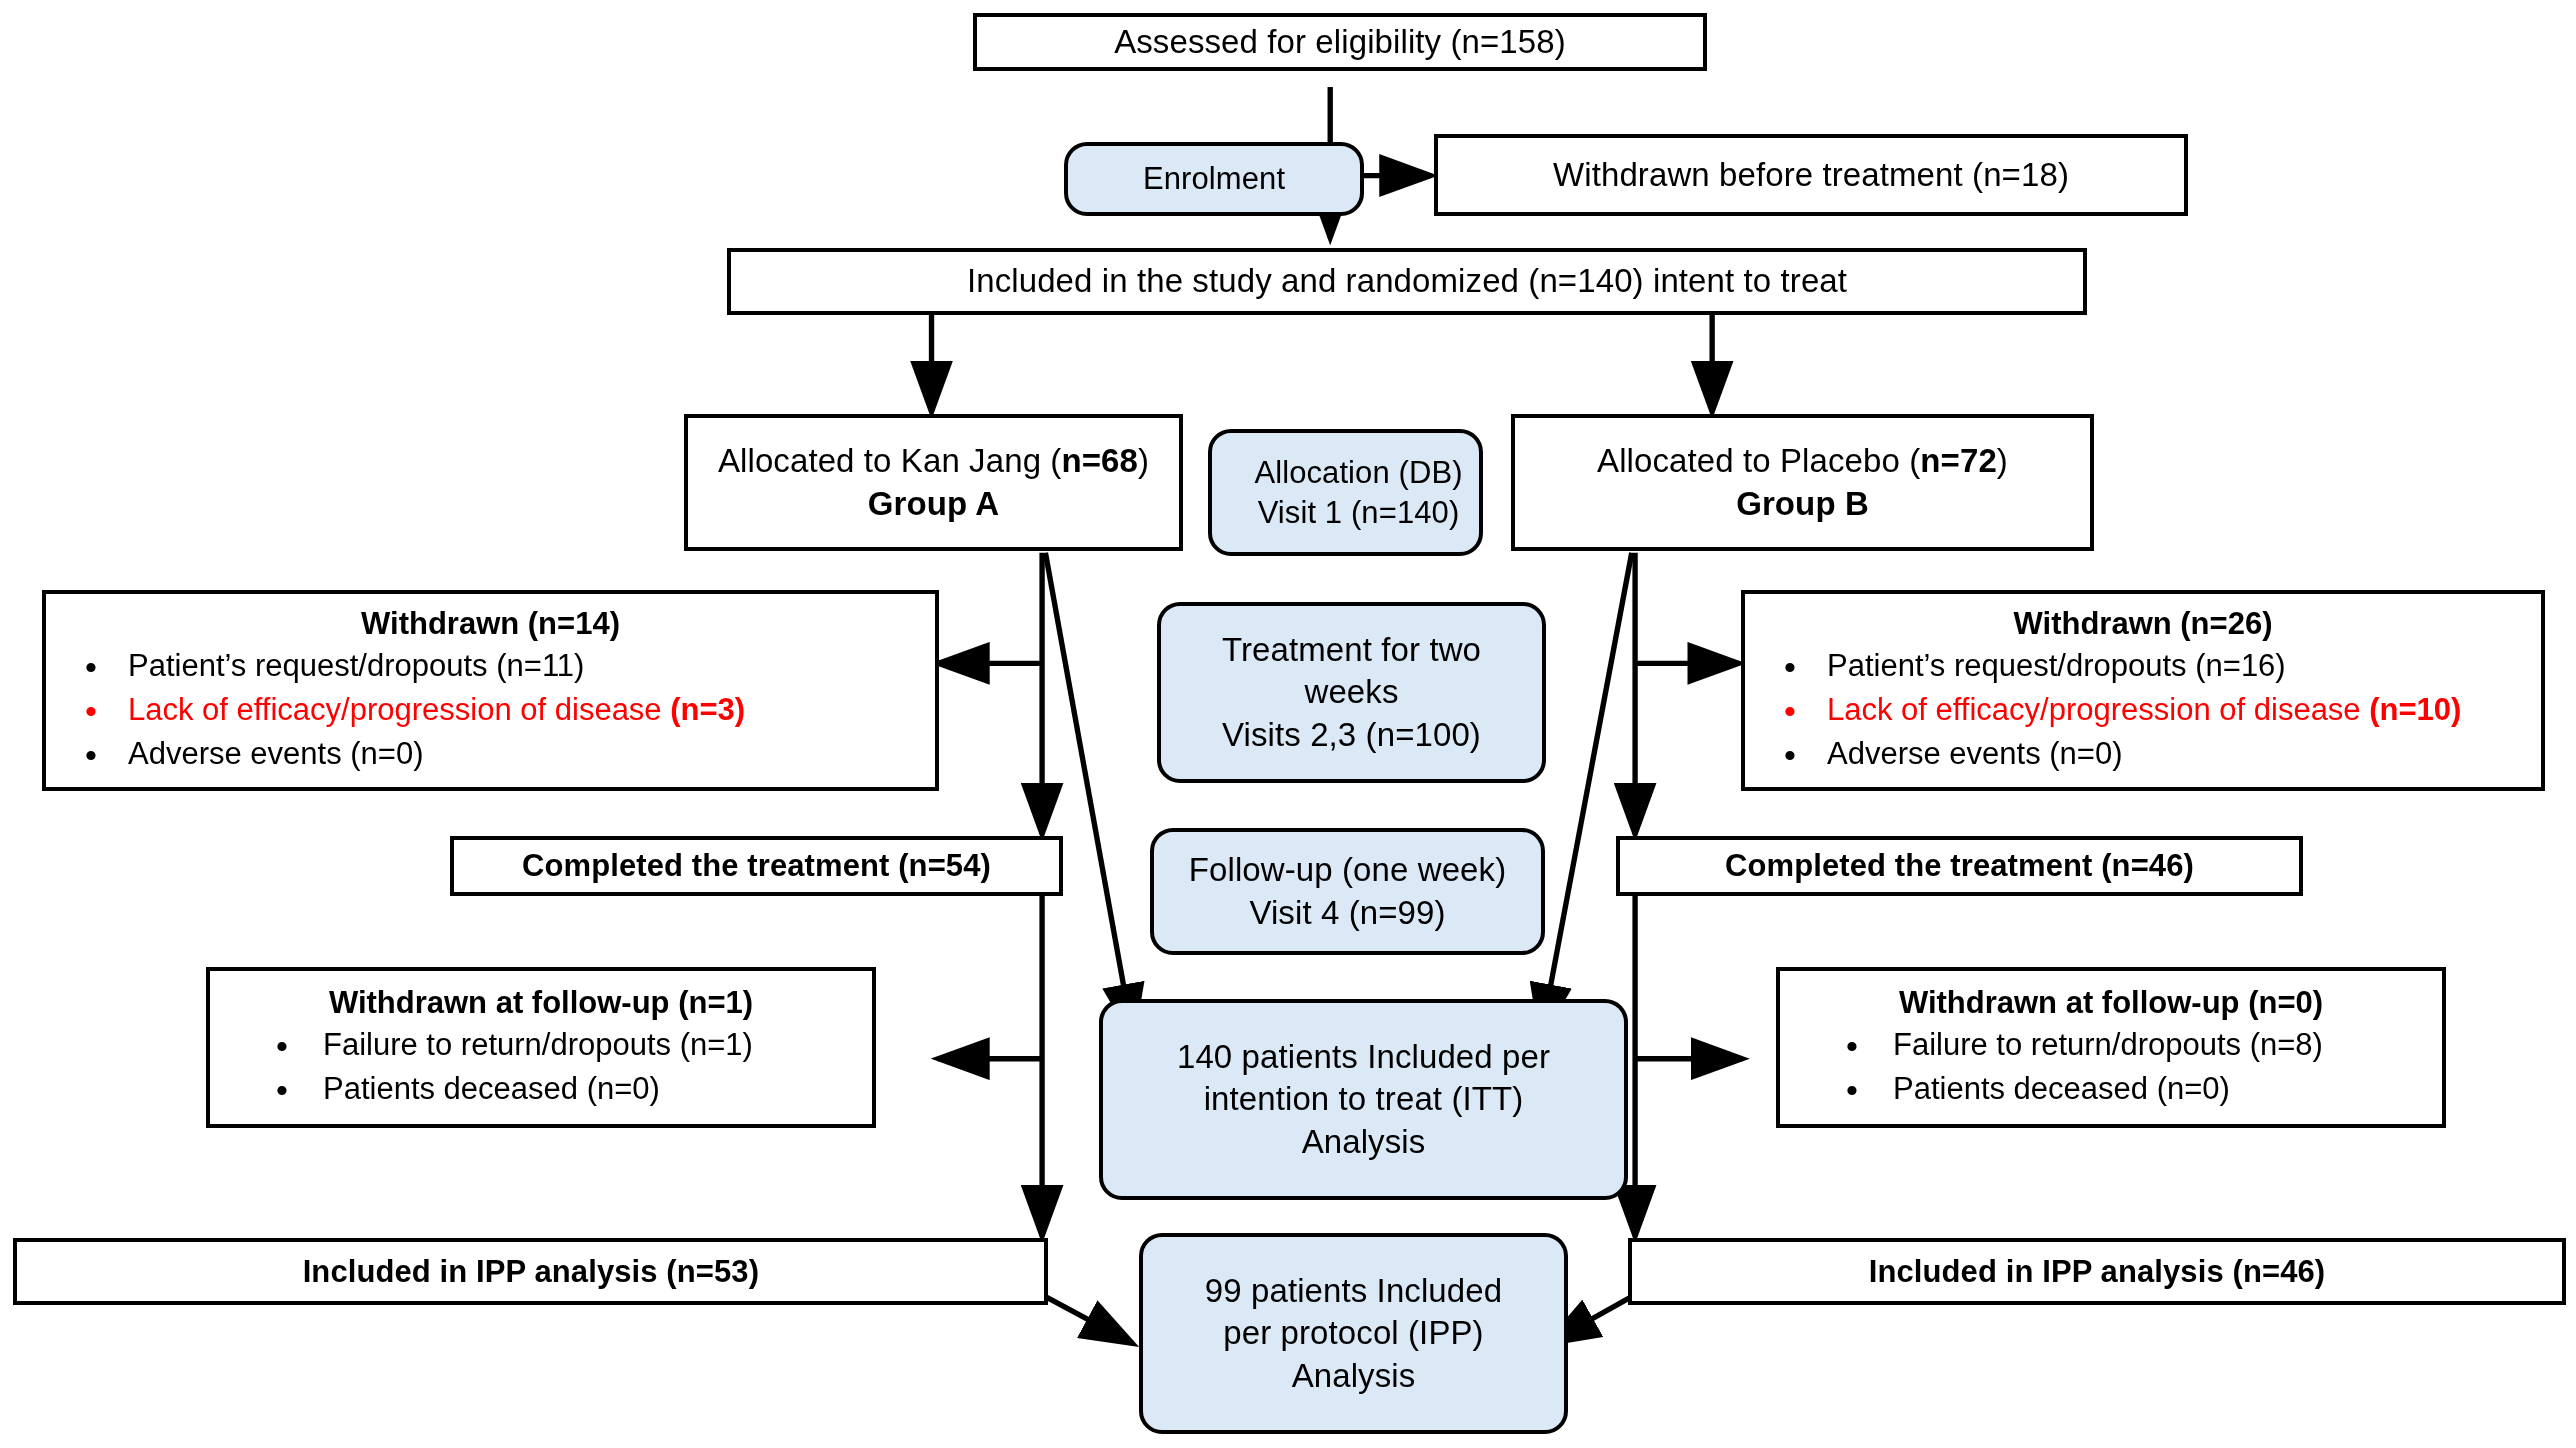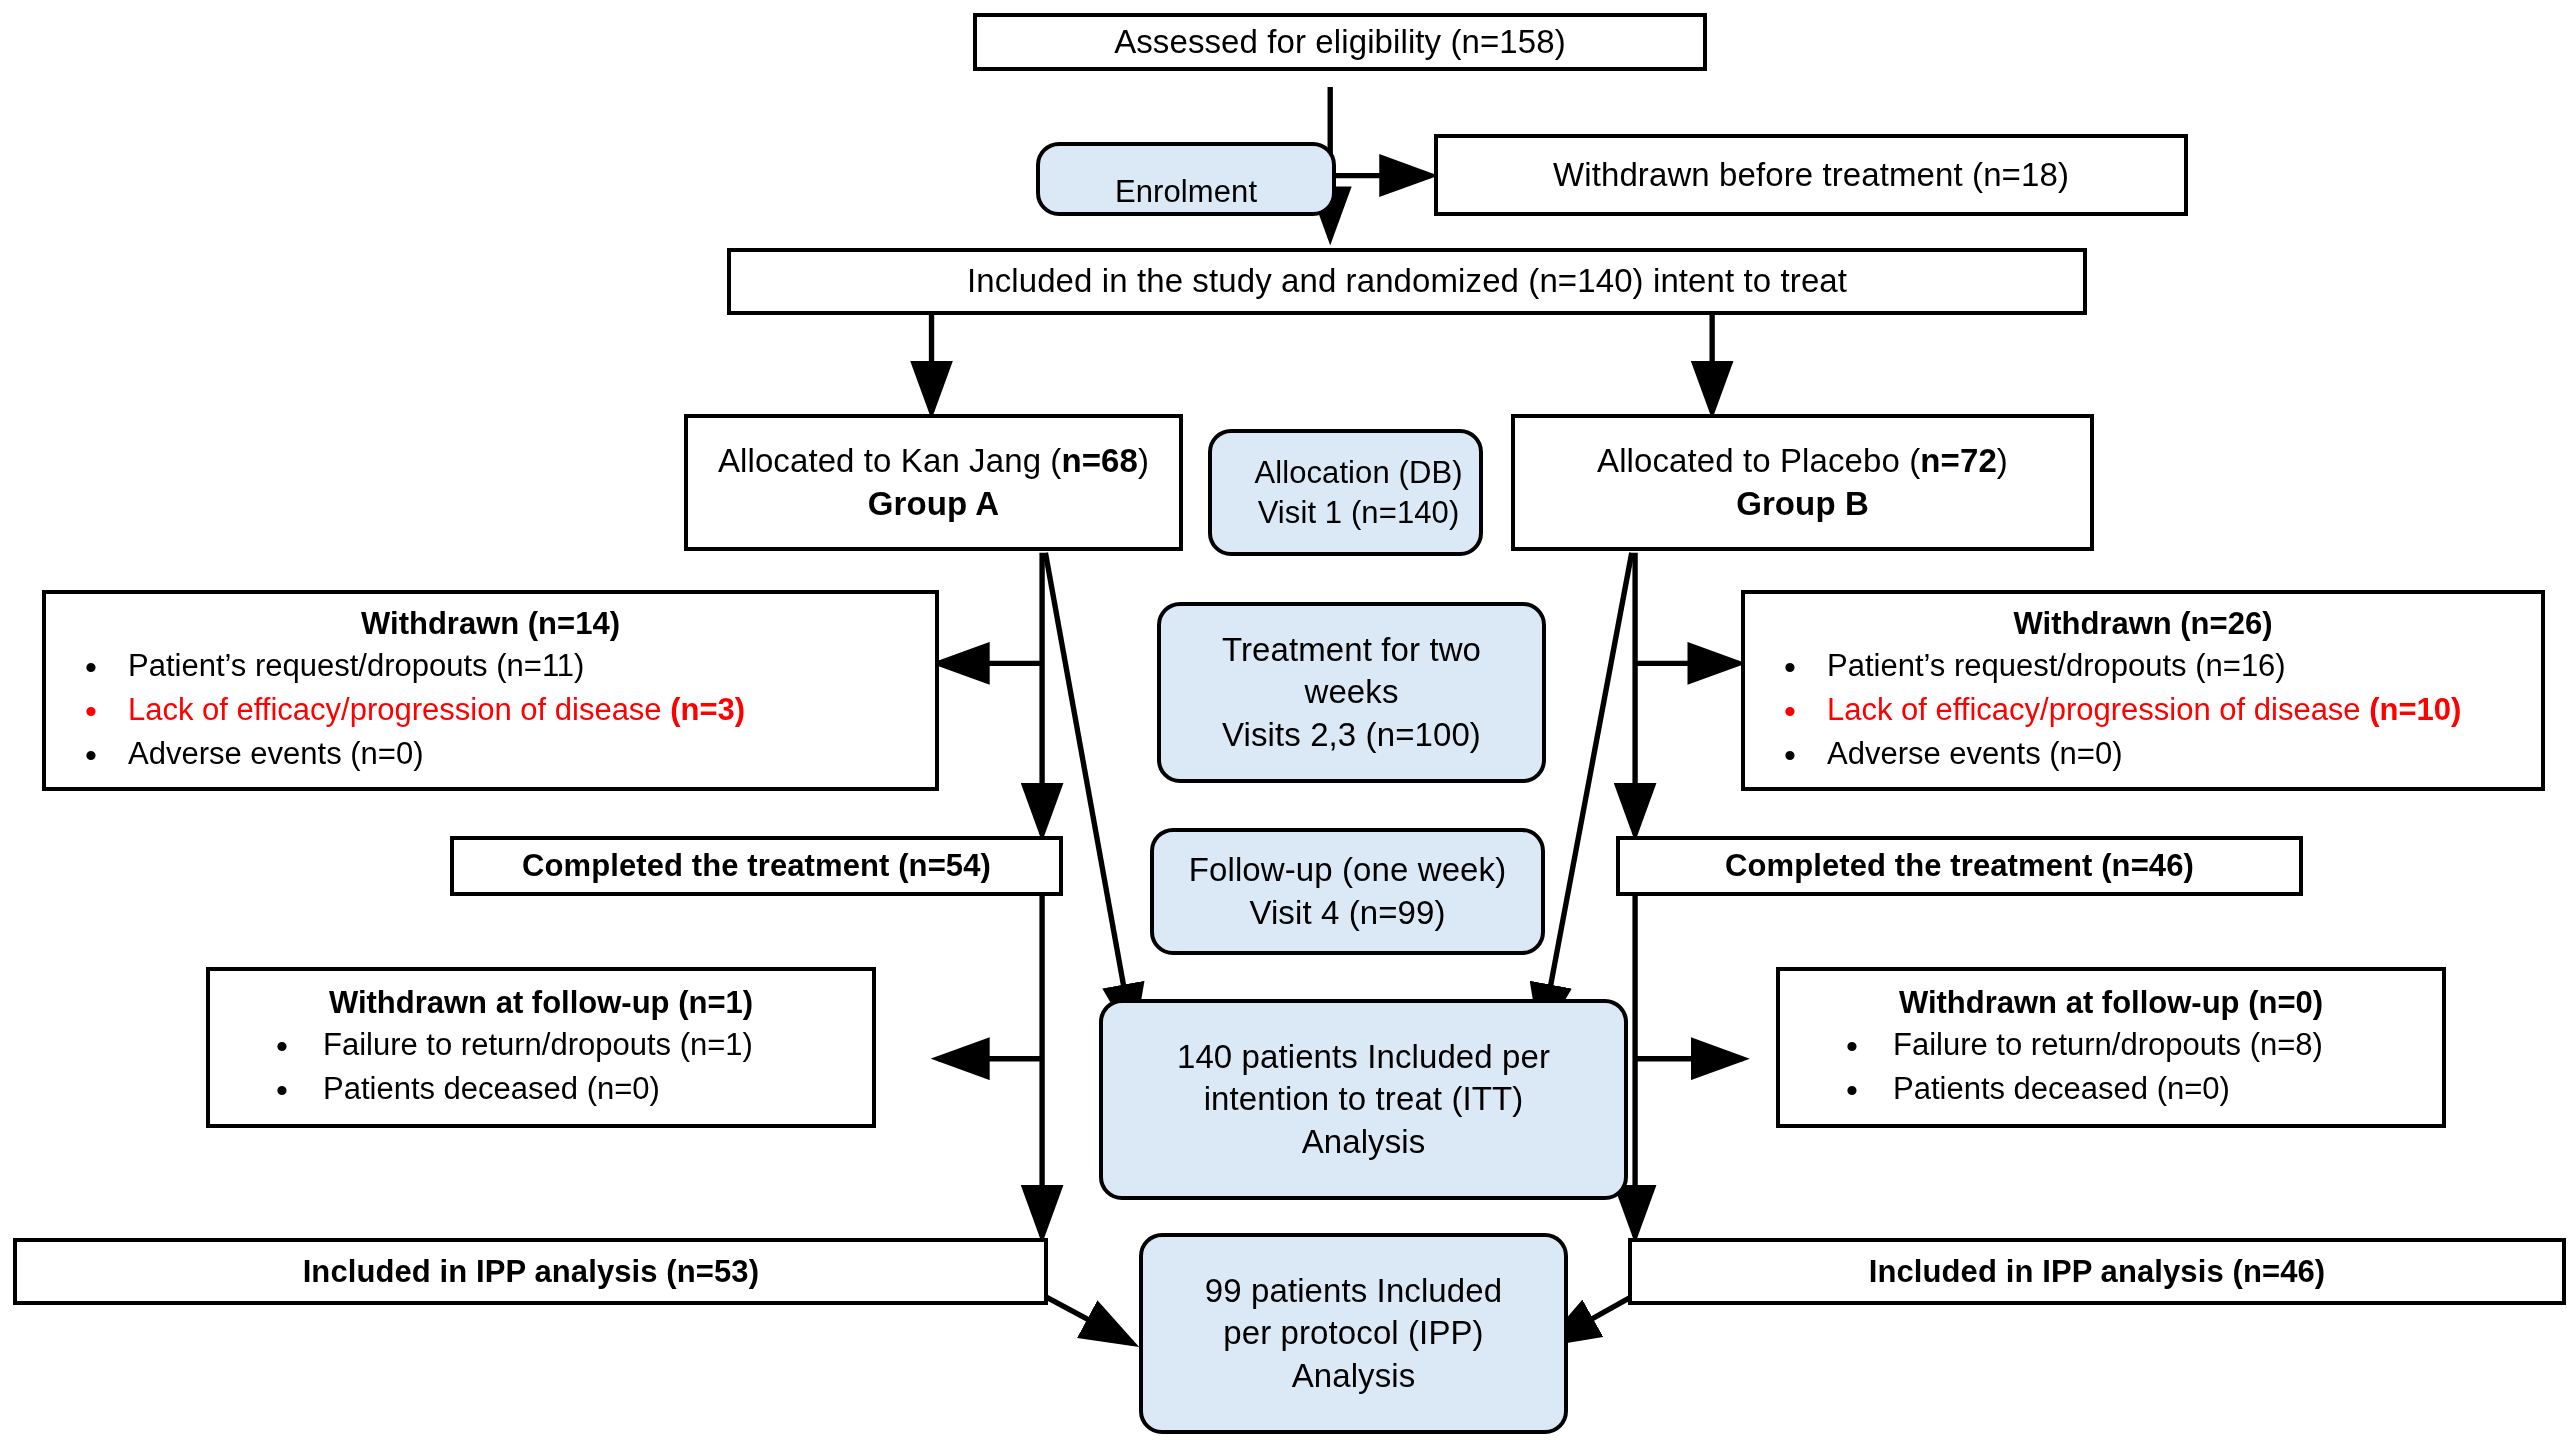--- a/index.html
+++ b/index.html
@@ -129,21 +129,21 @@
       <path d="M2440,1580 L2600,1580" marker-end="url(#ah)"></path>
 
       <path d="M2435,1935 L2310,2005" marker-end="url(#ah)"></path>
     </g>
   </svg>
 
   <div class="node center-text" style="left:973px; top:13.4px; width:734px; height:58px;">
     <div class="txt big">Assessed for eligibility (n=158)</div>
   </div>
 
-  <div class="node blue center-text" style="left:1036px; top:142px; width:300px; height:74px;justify-content:flex-end;">
+  <div class="node blue center-text" style="left:1064px; top:142px; width:300px; height:74px;">
     <div class="txt">Enrolment</div>
   </div>
 
   <div class="node center-text" style="left:1434px; top:134px; width:754px; height:82px;">
     <div class="txt big">Withdrawn before treatment (n=18)</div>
   </div>
 
   <div class="node center-text" style="left:727px; top:248px; width:1360px; height:67px;">
     <div class="txt big">Included in the study and randomized (n=140) intent to treat</div>
   </div>

